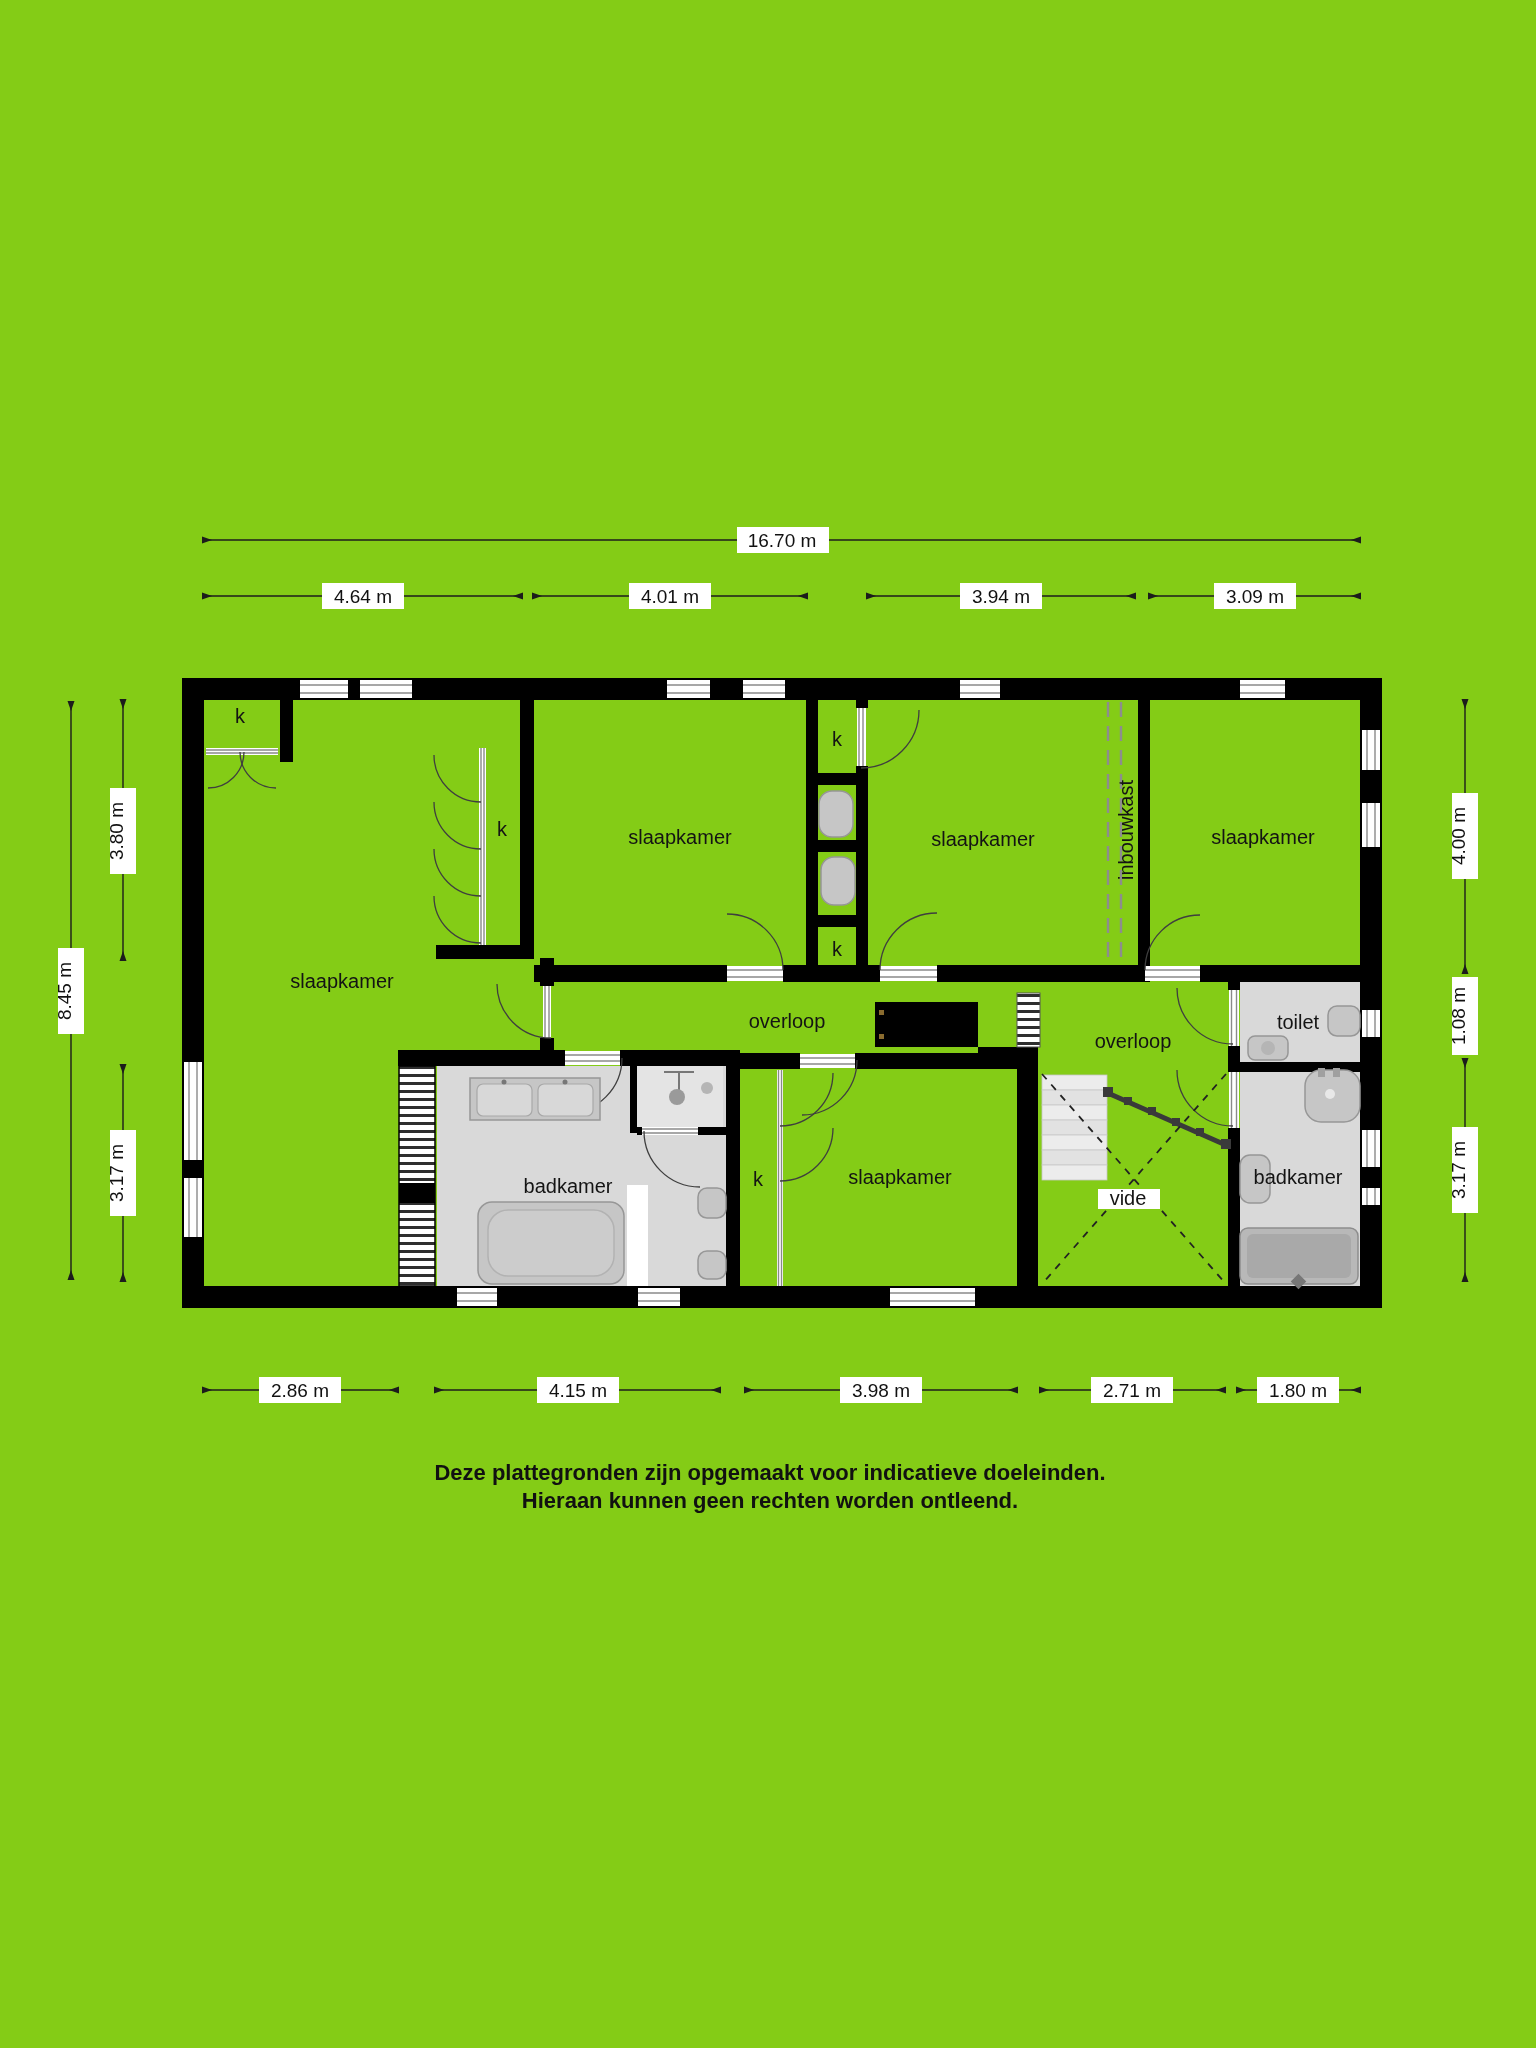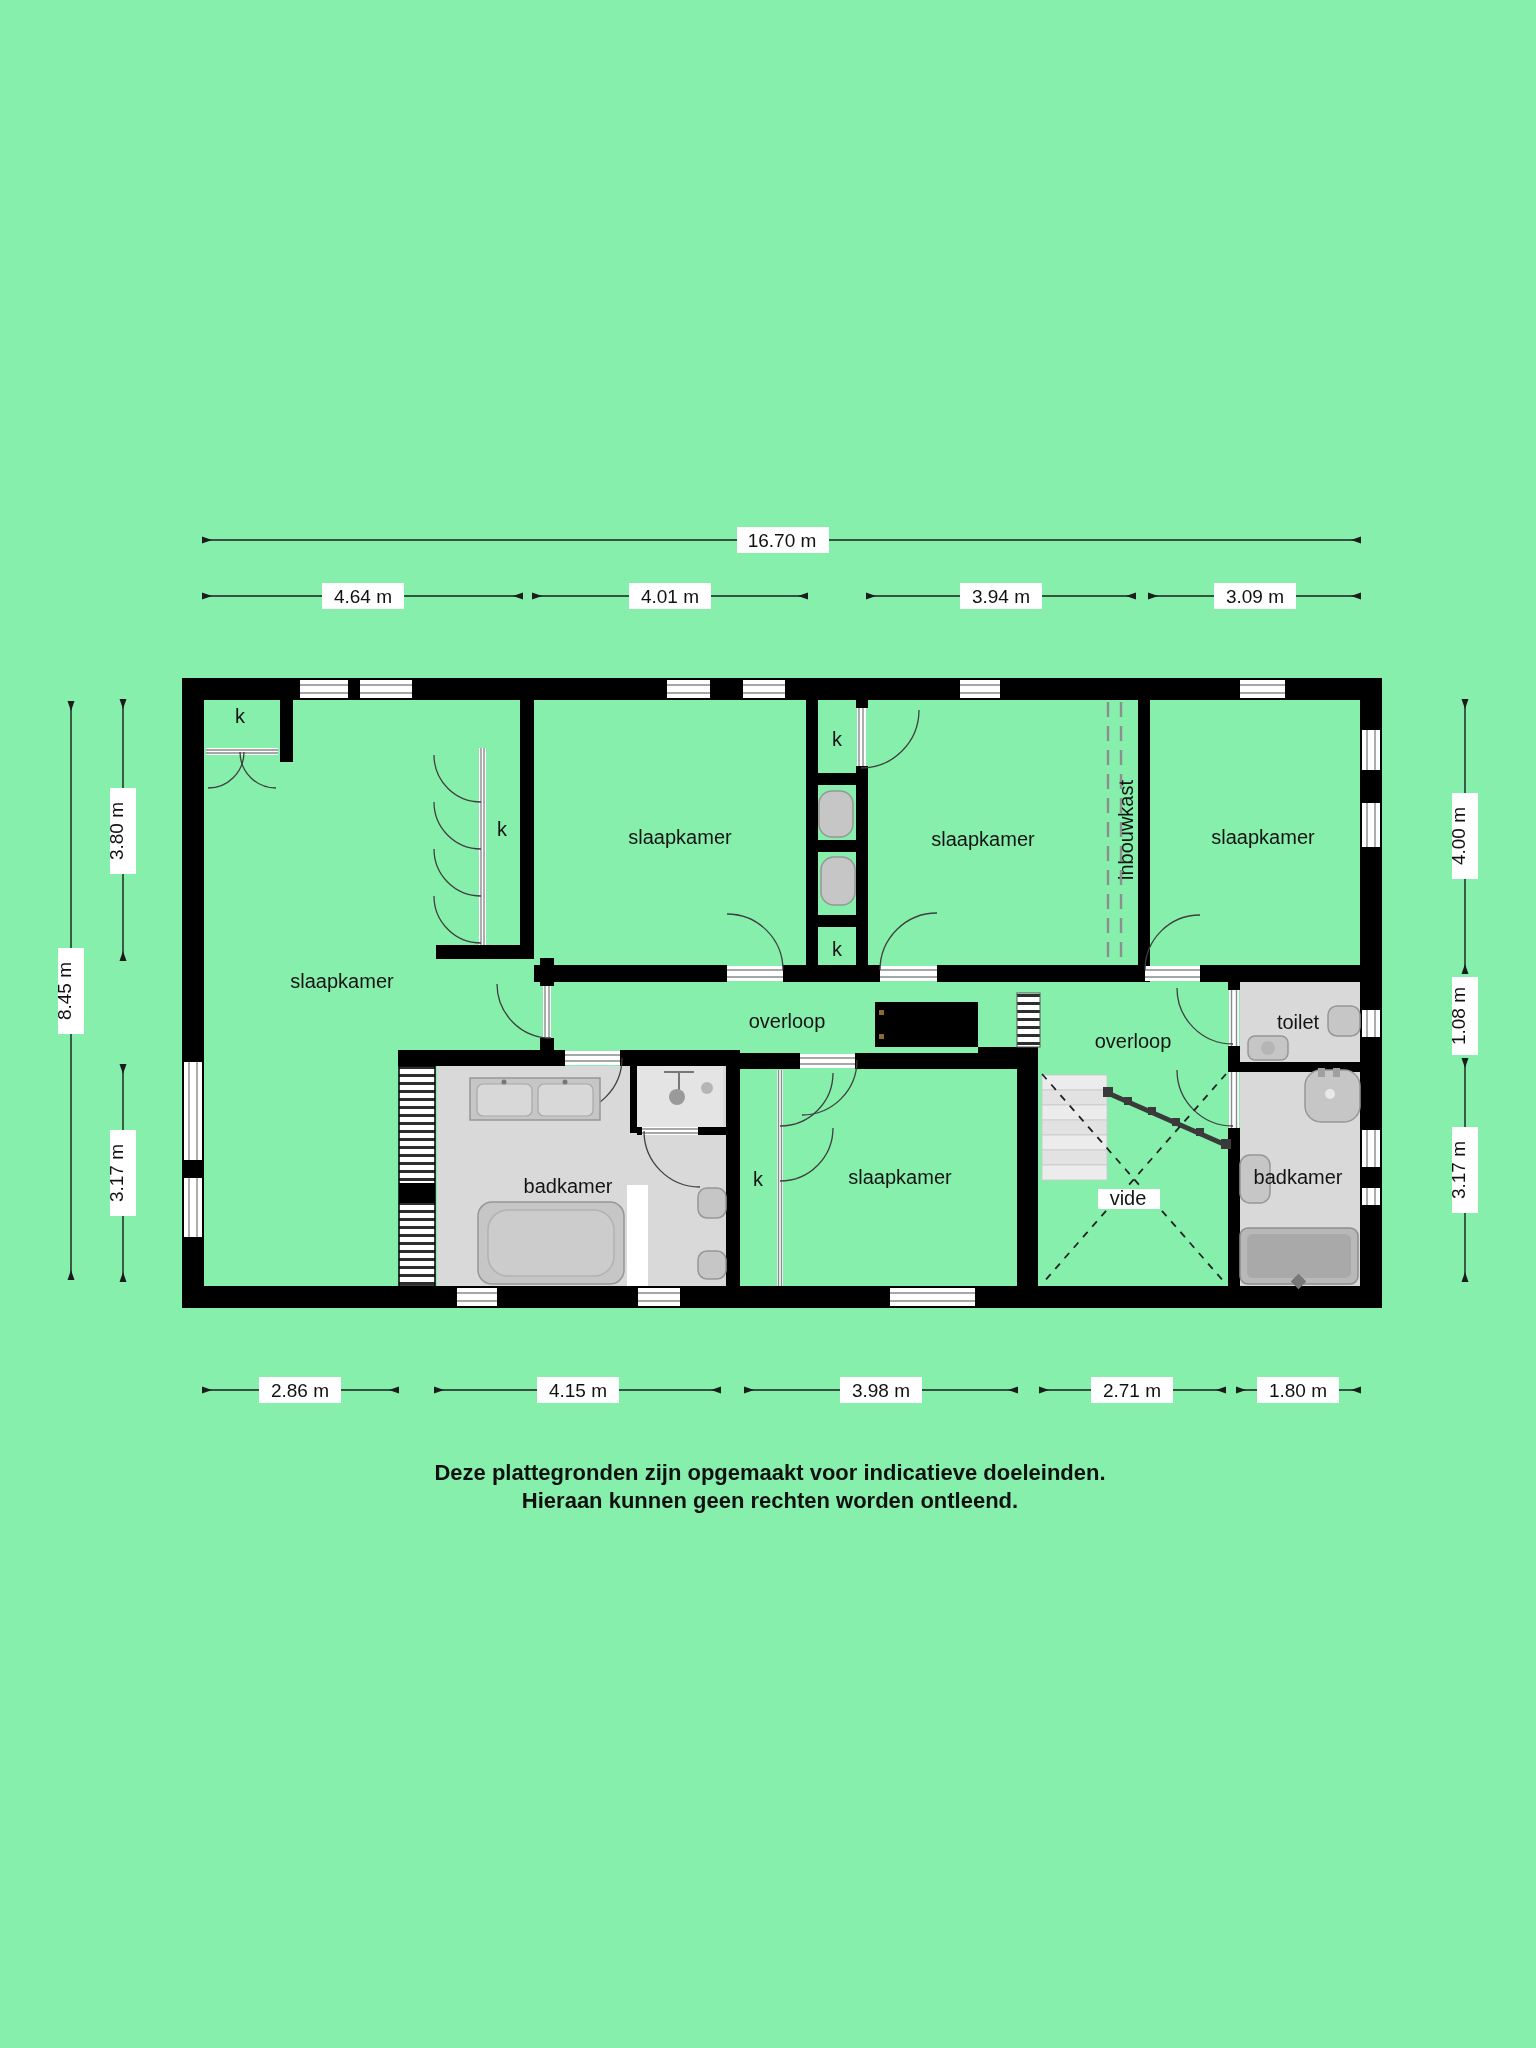--- a/index.html
+++ b/index.html
@@ -1,16 +1,16 @@
 <!DOCTYPE html>
 <html style="--wall: #000000; --bathroom_floor: #d9d9d9; --window_line: #8a8a8a; --dimension_line: #1c1c1c;"><head>
 <meta charset="utf-8">
 <style>
   html,body{margin:0;padding:0;background:#fff;}
-  #stage{position:relative;width:1536px;height:2048px;background:#86efac;overflow:hidden;}
+  #stage{position:relative;width:1536px;height:2048px;background:#84cc16;overflow:hidden;}
   svg{position:absolute;left:0;top:0;}
   .wall{fill:var(--wall,#000);}
   .dimline{stroke:#1c1c1c;stroke-width:1.4;fill:none;}
   .dimtext{font:19px "Liberation Sans",sans-serif;fill:#111;text-anchor:middle;}
   .dimbg{fill:#fff;}
   .roomlbl{font:20px "Liberation Sans",sans-serif;fill:#141414;text-anchor:middle;}
   .klbl{font:20px "Liberation Sans",sans-serif;fill:#141414;text-anchor:middle;}
   .doorarc{stroke:#3f3f3f;stroke-width:1.3;fill:none;}
   .opening{fill:#fff;}
   .winline{stroke:#8a8a8a;stroke-width:1.4;}

